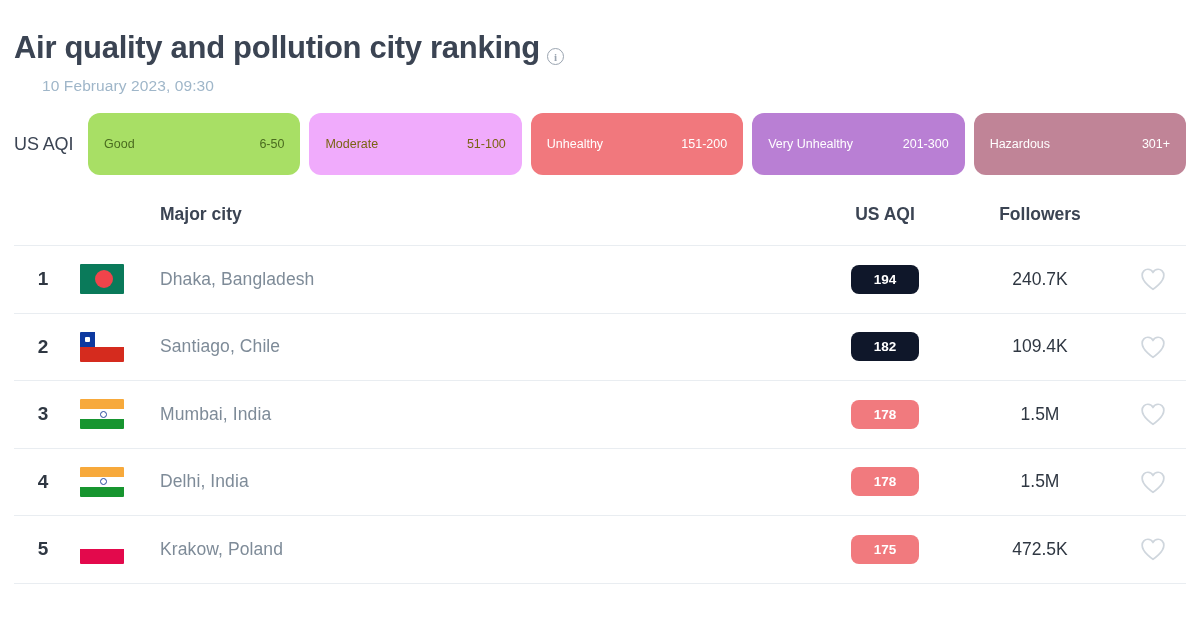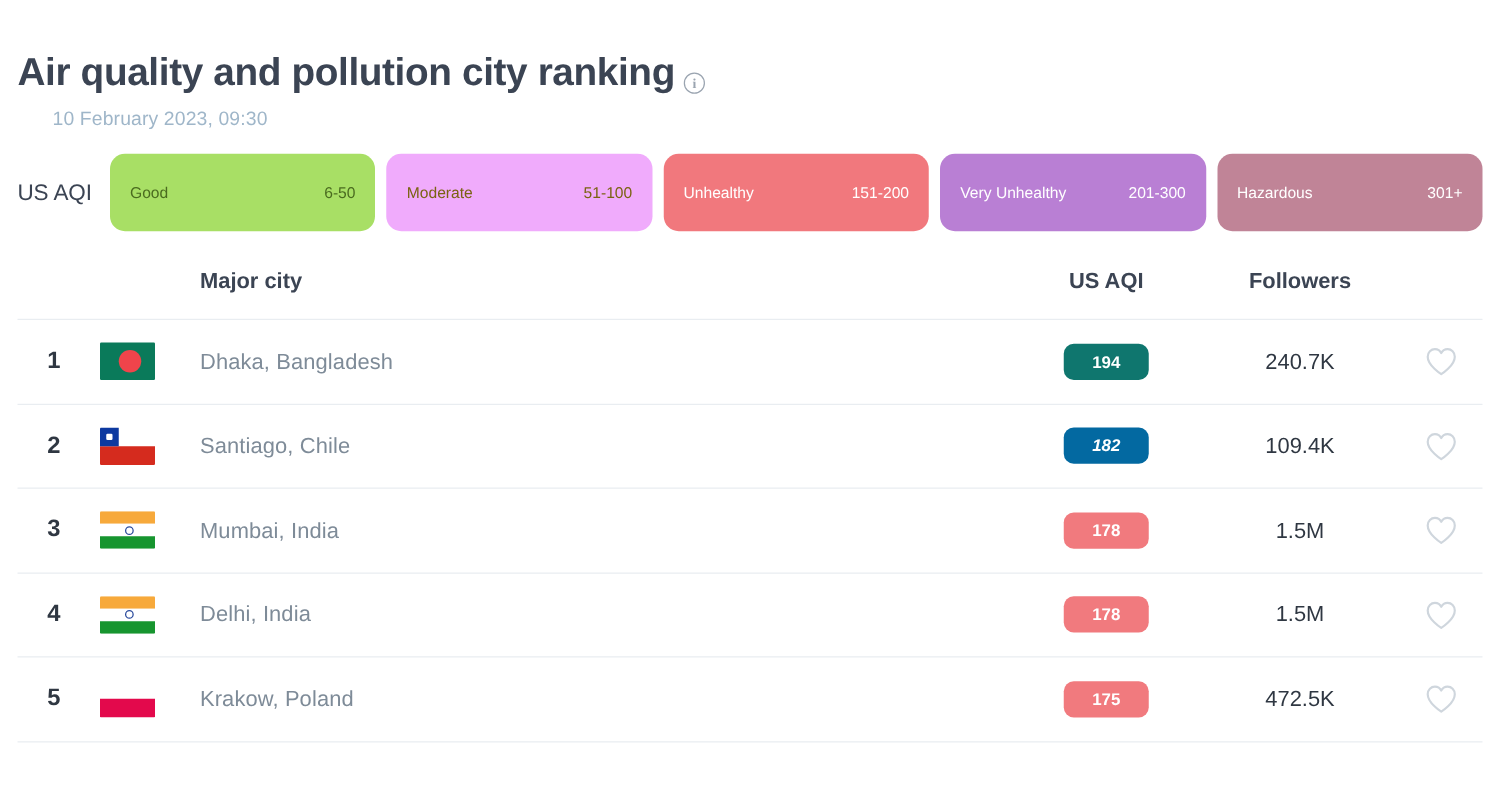--- a/index.html
+++ b/index.html
@@ -6,21 +6,21 @@
   html, body {
     width: 1200px; height: 630px;
     background: #ffffff;
     font-family: "Liberation Sans", sans-serif;
     overflow: hidden;
   }
 
   .page { position: relative; width: 1200px; height: 630px; padding: 0 14px; }
 
   
-  .title-row { display: flex; align-items: flex-start; padding-top: 41px; }
+  .title-row { display: flex; align-items: flex-start; padding-top: 31px; }
   .page-title {
     font-size: 31px; font-weight: bold; color: #3b4453;
     letter-spacing: -0.3px; line-height: 1.1;
   }
   .info-icon {
     width: 17px; height: 17px; border-radius: 50%;
     border: 1.4px solid #9aa4b0; margin-left: 7px; margin-top: 17px;
     display: inline-flex; align-items: center; justify-content: center;
     color: #9aa4b0; font-size: 11px; font-weight: bold;
     font-family: "Liberation Serif", serif; flex: none;
@@ -158,37 +158,37 @@
 
   <div class="rows" id="table-rows">
       <div class="row">
         <div class="rank col-rank">1</div>
         <div class="col-flag flag-wrap">
           <div class="flag flag-bd">
             <div class="bd-circle"></div>
           </div>
         </div>
         <div class="city col-city">Dhaka, Bangladesh</div>
-        <div class="col-aqi"><span class="aqi-badge" style="background: #0f766e;">194</span></div>
+        <div class="col-aqi"><span class="aqi-badge" style="background: #0f172a;">194</span></div>
         <div class="followers col-fol">240.7K</div>
         <div class="col-fav"><svg width="26" height="24" viewBox="0 0 24 22" class="heart">
             <path d="M12 20.5 C12 20.5 2 14.2 2 7.6 C2 4.3 4.5 2 7.3 2 C9.4 2 11.2 3.2 12 5 C12.8 3.2 14.6 2 16.7 2 C19.5 2 22 4.3 22 7.6 C22 14.2 12 20.5 12 20.5 Z" fill="none" stroke="#cfd6dd" stroke-width="1.6" stroke-linejoin="round"></path>
           </svg></div>
       </div>
       <div class="row">
         <div class="rank col-rank">2</div>
         <div class="col-flag flag-wrap">
           <div class="flag flag-cl">
             <div class="cl-red"></div>
             <div class="cl-blue"></div>
             <div class="cl-star"></div>
           </div>
         </div>
         <div class="city col-city">Santiago, Chile</div>
-        <div class="col-aqi"><span class="aqi-badge" style="background: #0369a1; font-style: italic;">182</span></div>
+        <div class="col-aqi"><span class="aqi-badge" style="background: #0f172a;">182</span></div>
         <div class="followers col-fol">109.4K</div>
         <div class="col-fav"><svg width="26" height="24" viewBox="0 0 24 22" class="heart">
             <path d="M12 20.5 C12 20.5 2 14.2 2 7.6 C2 4.3 4.5 2 7.3 2 C9.4 2 11.2 3.2 12 5 C12.8 3.2 14.6 2 16.7 2 C19.5 2 22 4.3 22 7.6 C22 14.2 12 20.5 12 20.5 Z" fill="none" stroke="#cfd6dd" stroke-width="1.6" stroke-linejoin="round"></path>
           </svg></div>
       </div>
       <div class="row">
         <div class="rank col-rank">3</div>
         <div class="col-flag flag-wrap">
           <div class="flag flag-in">
             <div class="in-s in-saffron"></div>

